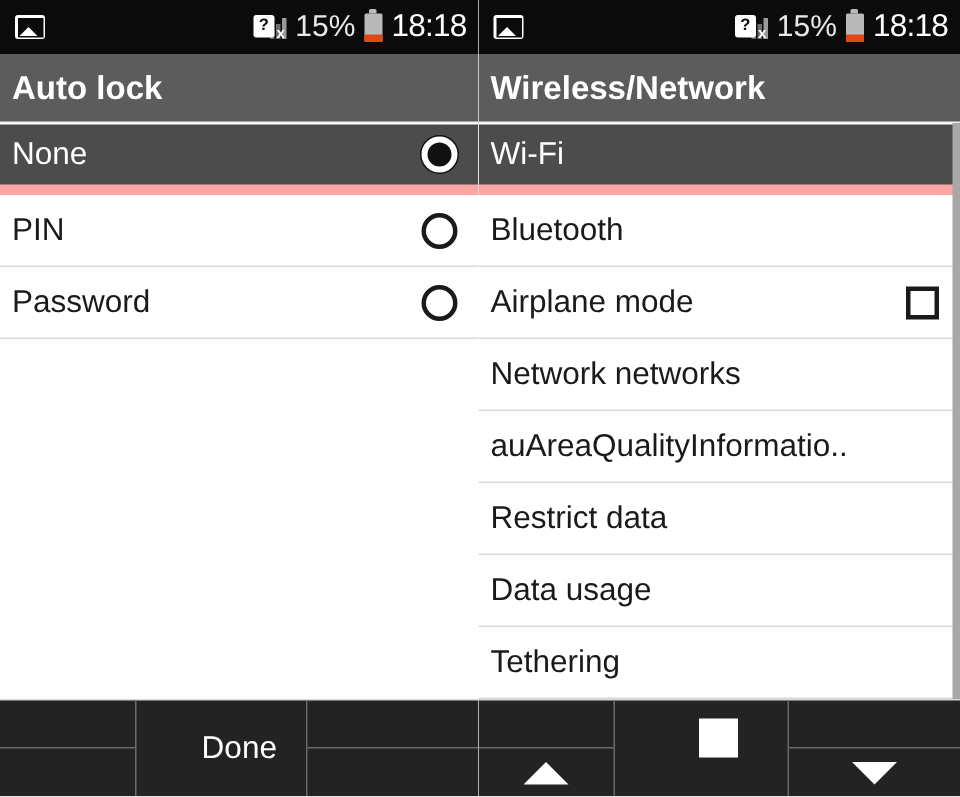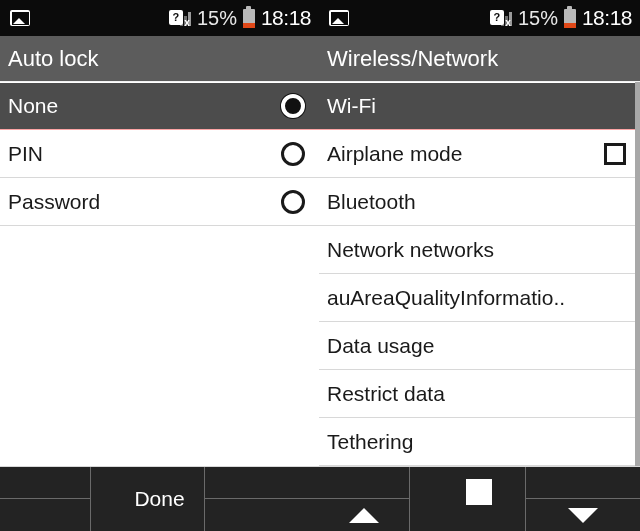--- a/index.html
+++ b/index.html
@@ -117,21 +117,21 @@
     flex: 0 0 46px;
     background: #5c5c5c;
     display: flex;
     align-items: center;
     padding-left: 8px;
     border-bottom: 1px solid #f2f2f2;
   }
   .titlebar .title {
     color: #ffffff;
     font-size: 22px;
-    font-weight: normal;
+    font-weight: bold;
   }
 
   
   .list {
     flex: 1 1 auto;
     background: #ffffff;
     position: relative;
     overflow: hidden;
   }
   .row {
@@ -143,21 +143,21 @@
     background: #ffffff;
     position: relative;
   }
   .row .label {
     font-size: 21px;
     color: #1a1a1a;
     white-space: nowrap;
   }
   .row.selected {
     background: #4c4c4c;
-    border-bottom: 1px solid #fca5a5;
+    border-bottom: 7px solid #fca5a5;
     border-top: 1px solid #ffffff;
     height: 48px;
   }
   .row.selected .label { color: #ffffff; }
   .row .ctrl { margin-left: auto; display: flex; align-items: center; }
 
   .radio {
     width: 24px; height: 24px;
     border-radius: 50%;
     border: 3px solid #1a1a1a;
@@ -326,44 +326,44 @@
       <span class="title">Wireless/Network</span>
     </div>
 
     <div class="list">
 
       <div class="row selected">
         <span class="label">Wi-Fi</span>
       </div>
 
       <div class="row">
+        <span class="label">Bluetooth</span>
+      </div>
+
+      <div class="row">
         <span class="label">Airplane mode</span>
         <span class="ctrl">
           <span class="checkbox"></span>
         </span>
       </div>
 
       <div class="row">
-        <span class="label">Bluetooth</span>
-      </div>
-
-      <div class="row">
         <span class="label">Network networks</span>
       </div>
 
       <div class="row">
         <span class="label">auAreaQualityInformatio..</span>
       </div>
 
       <div class="row">
+        <span class="label">Restrict data</span>
+      </div>
+
+      <div class="row">
         <span class="label">Data usage</span>
-      </div>
-
-      <div class="row">
-        <span class="label">Restrict data</span>
       </div>
 
       <div class="row">
         <span class="label">Tethering</span>
       </div>
 
       <div class="scrollbar-track" style="height:384px;"></div>
 
     </div>
 

